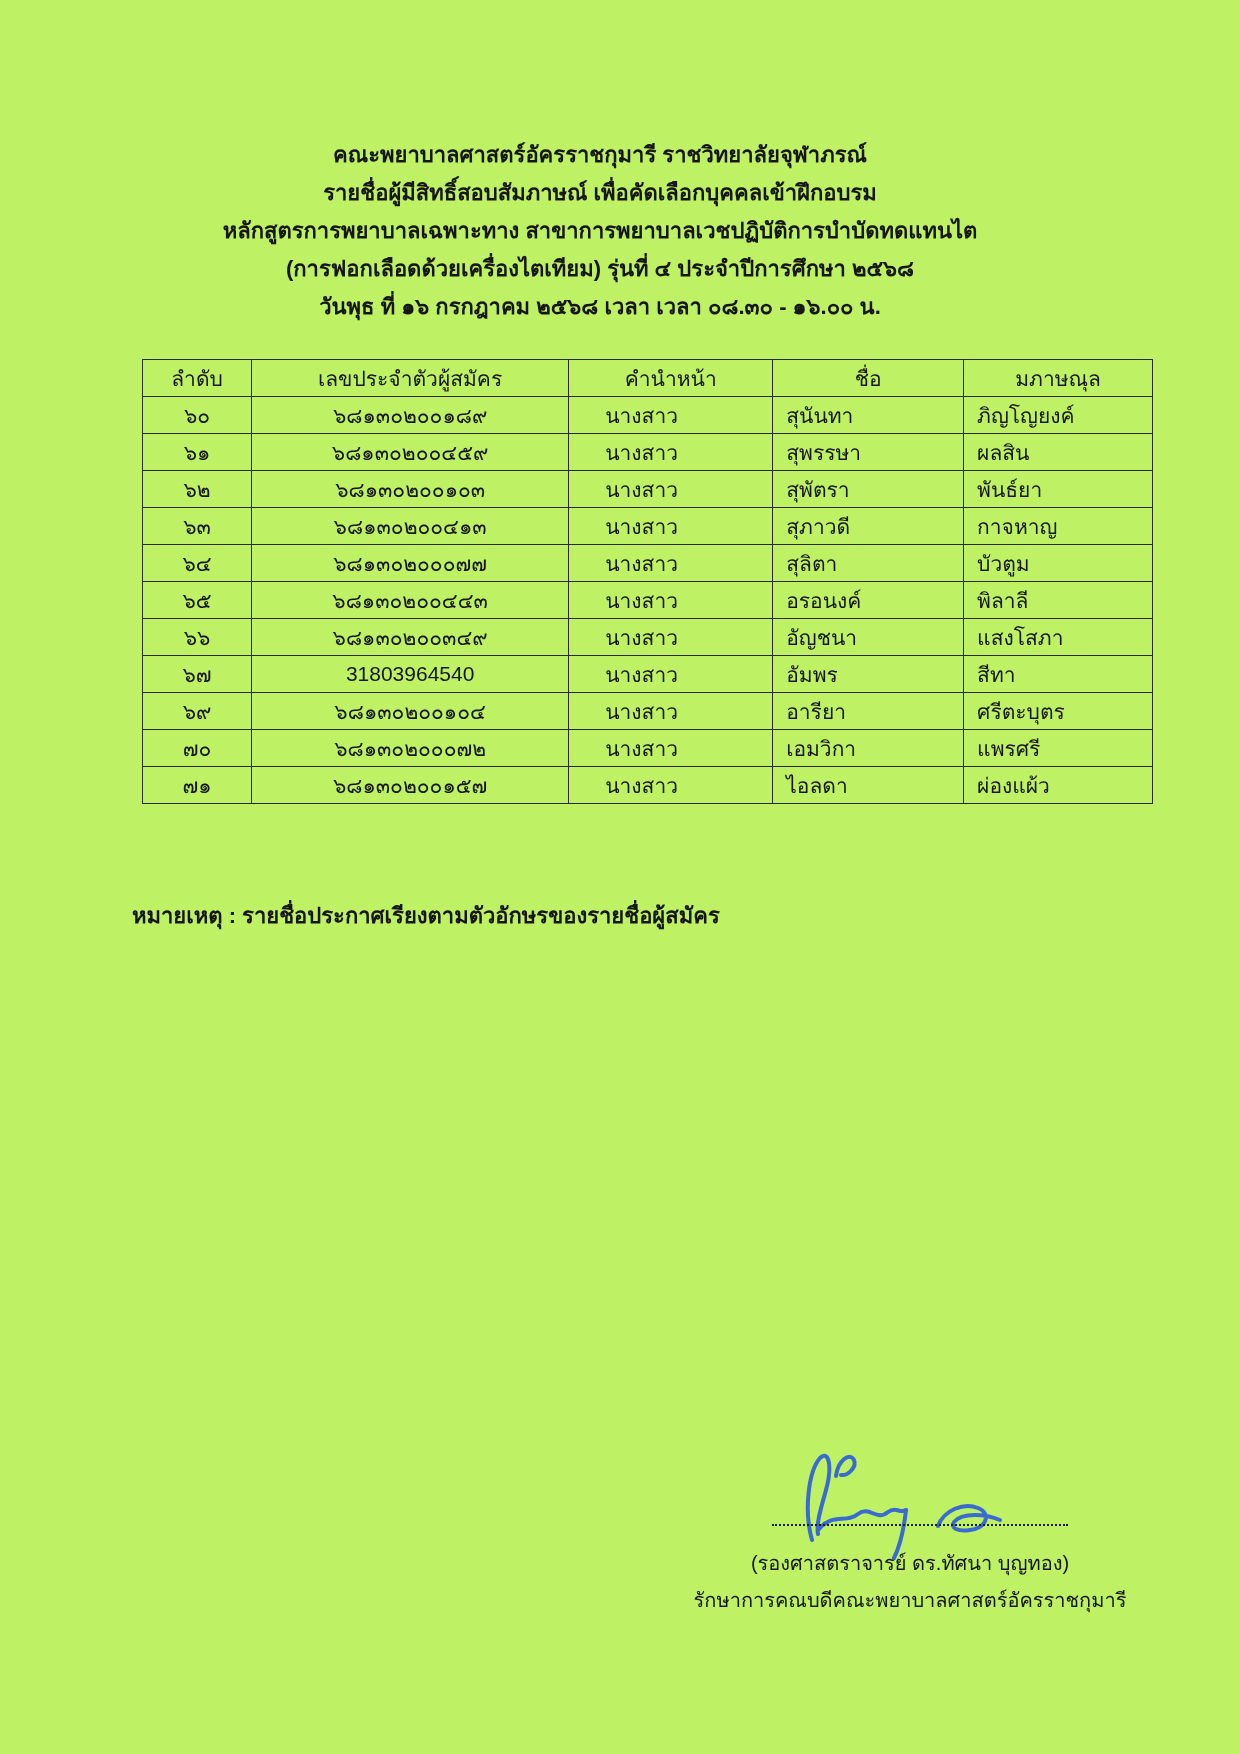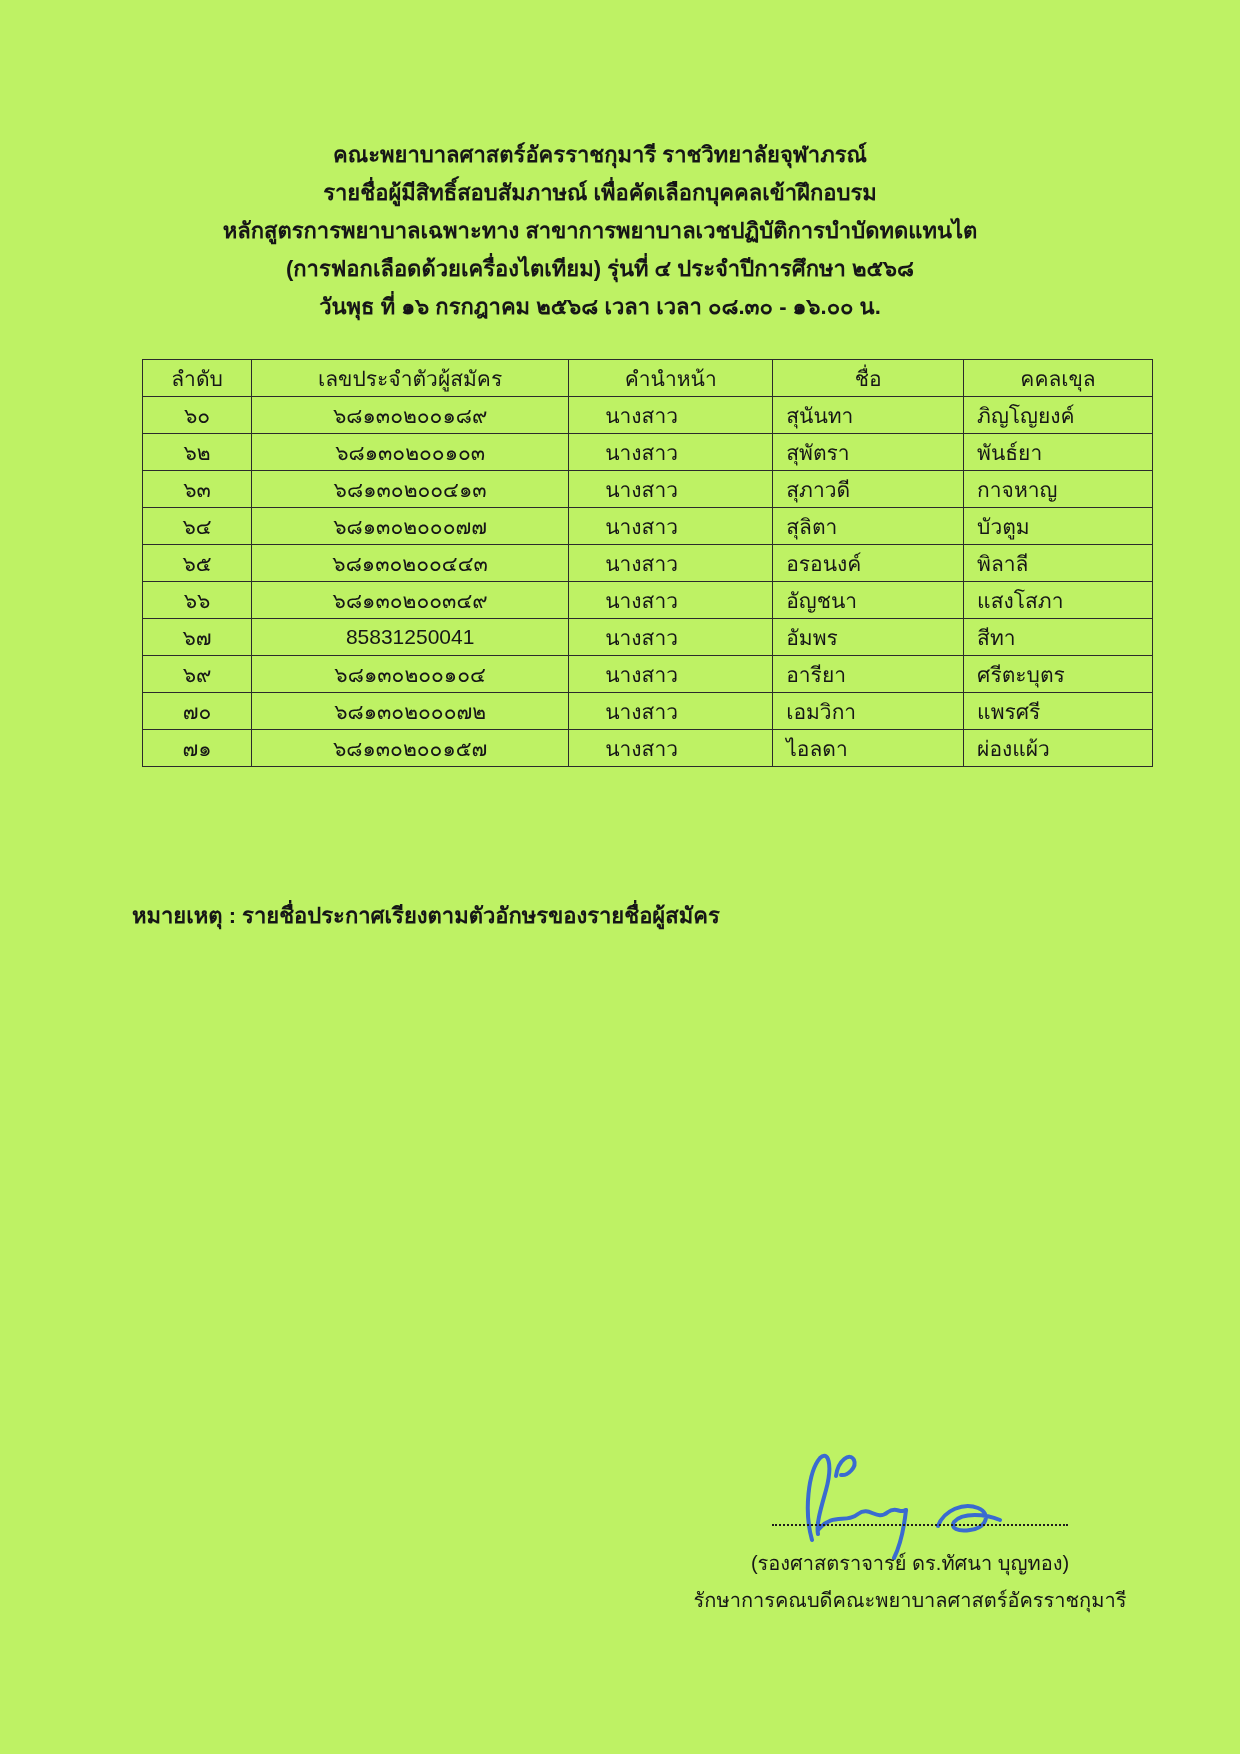--- a/index.html
+++ b/index.html
@@ -104,32 +104,39 @@
         <col class="w2">
         <col class="w3">
         <col class="w4">
     </colgroup>
     <thead>
       <tr>
         <th>ลำดับ</th>
         <th>เลขประจำตัวผู้สมัคร</th>
         <th>คำนำหน้า</th>
         <th>ชื่อ</th>
-        <th>คคลเขุล</th>
+        <th>มภาษณุล</th>
       </tr>
     </thead>
     <tbody>
         <tr>
           <td class="c0">๖๐</td>
           <td class="c1">๖๘๑๓๐๒๐๐๑๘๙</td>
           <td class="c2">นางสาว</td>
           <td class="c3">สุนันทา</td>
           <td class="c4">ภิญโญยงค์</td>
         </tr>
         <tr>
+          <td class="c0">๖๑</td>
+          <td class="c1">๖๘๑๓๐๒๐๐๔๕๙</td>
+          <td class="c2">นางสาว</td>
+          <td class="c3">สุพรรษา</td>
+          <td class="c4">ผลสิน</td>
+        </tr>
+        <tr>
           <td class="c0">๖๒</td>
           <td class="c1">๖๘๑๓๐๒๐๐๑๐๓</td>
           <td class="c2">นางสาว</td>
           <td class="c3">สุพัตรา</td>
           <td class="c4">พันธ์ยา</td>
         </tr>
         <tr>
           <td class="c0">๖๓</td>
           <td class="c1">๖๘๑๓๐๒๐๐๔๑๓</td>
           <td class="c2">นางสาว</td>
@@ -152,21 +159,21 @@
         </tr>
         <tr>
           <td class="c0">๖๖</td>
           <td class="c1">๖๘๑๓๐๒๐๐๓๔๙</td>
           <td class="c2">นางสาว</td>
           <td class="c3">อัญชนา</td>
           <td class="c4">แสงโสภา</td>
         </tr>
         <tr>
           <td class="c0">๖๗</td>
-          <td class="c1">85831250041</td>
+          <td class="c1">31803964540</td>
           <td class="c2">นางสาว</td>
           <td class="c3">อัมพร</td>
           <td class="c4">สีทา</td>
         </tr>
         <tr>
           <td class="c0">๖๙</td>
           <td class="c1">๖๘๑๓๐๒๐๐๑๐๔</td>
           <td class="c2">นางสาว</td>
           <td class="c3">อารียา</td>
           <td class="c4">ศรีตะบุตร</td>

